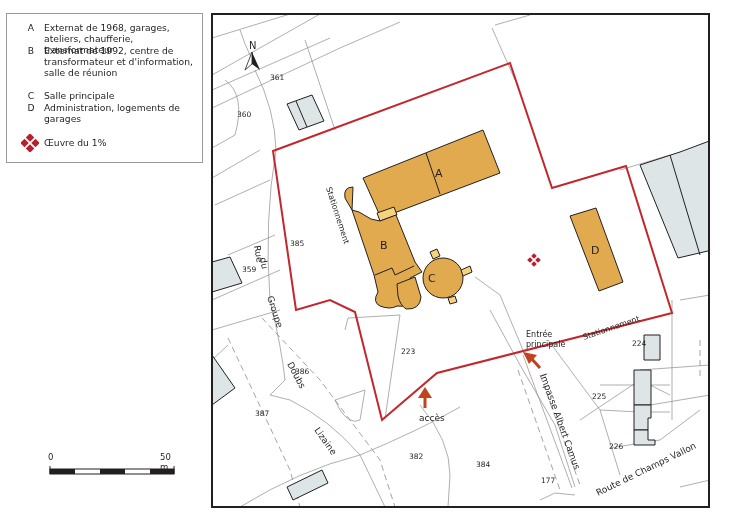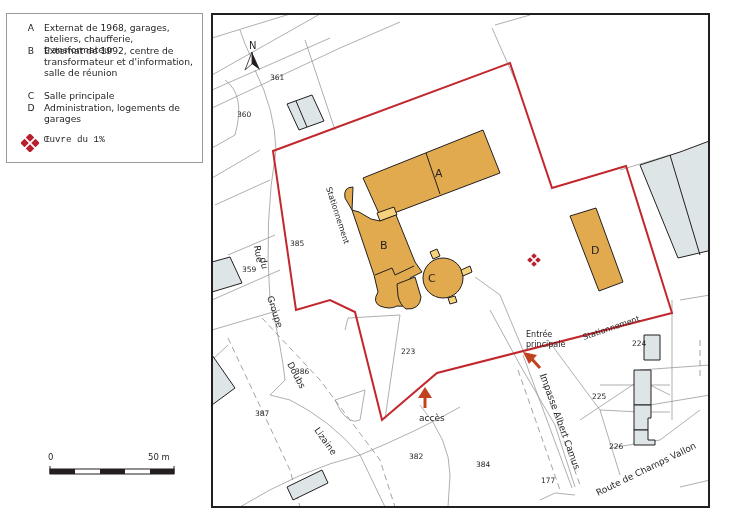--- a/index.html
+++ b/index.html
@@ -6,21 +6,21 @@
     body { width: 738px; height: 522px; position: relative; overflow: hidden;
            font-family: "DejaVu Sans", "Liberation Sans", sans-serif; }
     .legend {
       position: absolute; left: 6px; top: 13px; width: 197px; height: 150px;
       border: 1px solid #9a9a9a; background: #fff; box-sizing: border-box;
       font-size: 9.2px; color: #231f20; line-height: 11.2px;
     }
     .legend-row { position: absolute; left: 0; display: flex; }
     .legend-key { width: 14px; text-align: center; margin-left: 17px; }
     .legend-text { margin-left: 6px; width: 150px; }
-    .legend-oeuvre { position: absolute; left: 14px; top: 130px; display: flex; align-items: flex-start; font-family: Liberation Mono, monospace; }
+    .legend-oeuvre { position: absolute; left: 14px; top: 130px; display: flex; align-items: center; }
     .legend-oeuvre .legend-text { margin-left: 5px; }
     .scalebar { position: absolute; left: 48px; top: 452px; width: 130px; height: 30px; }
     .scale-label { position: absolute; top: 0; font-size: 8.5px; color: #231f20; }
     .map { position: absolute; left: 0; top: 0; }
     svg text { font-family: "DejaVu Sans", "Liberation Sans", sans-serif; }
   </style>
 </head>
 <body>
 
 <div class="legend">
@@ -48,21 +48,21 @@
         <rect x="11.5" y="6" width="6" height="6" transform="rotate(45 14.5 9)"></rect>
         <rect x="6" y="11.5" width="6" height="6" transform="rotate(45 9 14.5)"></rect>
       </g>
     </svg>
     <span class="legend-text">Œuvre du 1%</span>
   </div>
 </div>
 
 <div class="scalebar">
   <span class="scale-label" style="left:0px">0</span>
-  <span class="scale-label" style="left:100px">50 m</span>
+  <span class="scale-label" style="left:112px">50 m</span>
   <svg width="130" height="20" style="position:absolute;left:0;top:12px">
     <rect x="2" y="5" width="124" height="5" fill="#fff" stroke="#231f20" stroke-width="1"></rect>
     <rect x="2" y="5" width="25" height="5" fill="#231f20"></rect>
     <rect x="52" y="5" width="25" height="5" fill="#231f20"></rect>
     <rect x="102" y="5" width="24" height="5" fill="#231f20"></rect>
     <line x1="2" y1="2" x2="2" y2="10" stroke="#231f20"></line>
     <line x1="126" y1="2" x2="126" y2="10" stroke="#231f20"></line>
   </svg>
 </div>
 

